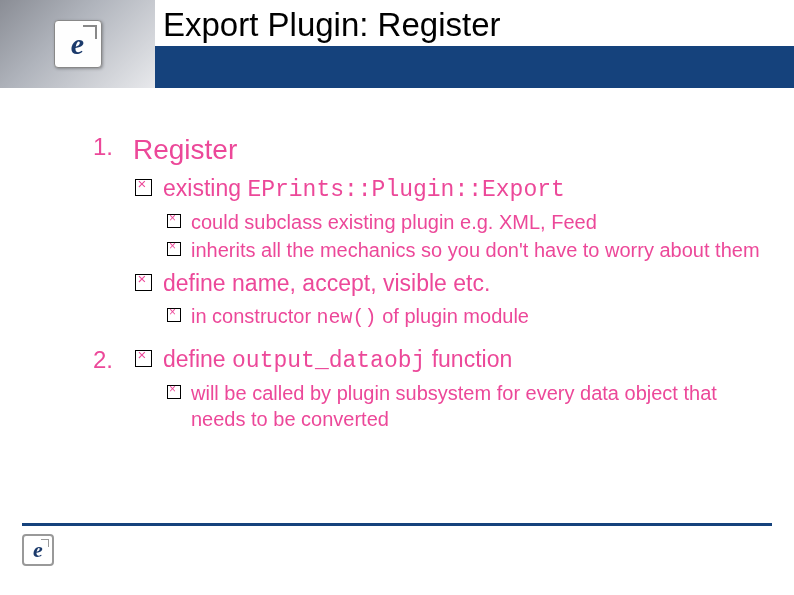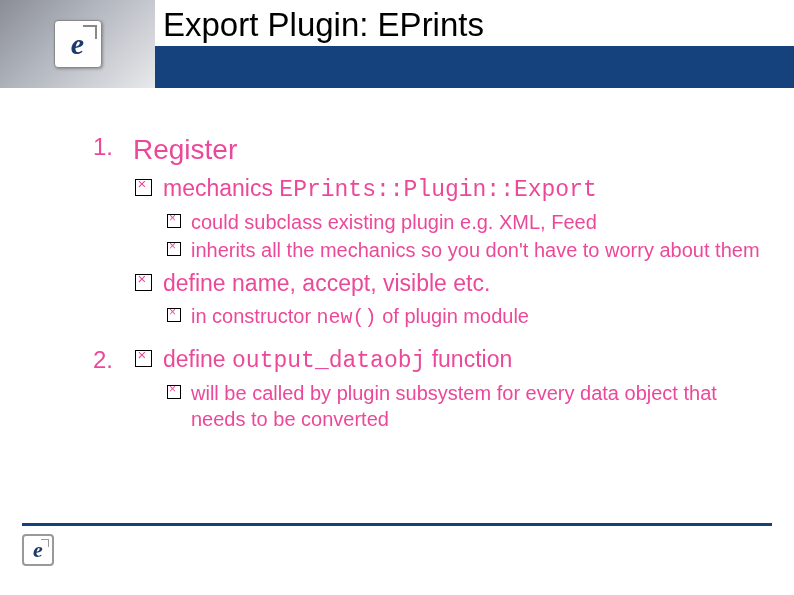--- a/index.html
+++ b/index.html
@@ -206,31 +206,31 @@
 </style>
 </head>
 <body>
 
 <div class="header">
   <div class="header-logo-area">
     <div class="header-logo-box">e</div>
   </div>
   <div class="header-band"></div>
   <div class="title-wrap">
-    <span class="title-text">Export Plugin: EPrints</span>
+    <span class="title-text">Export Plugin: Register</span>
   </div>
 </div>
 
 <div class="content">
   <ol class="main">
     <li>
       <span>Register</span>
       <ul class="sub1">
         <li>
-          <span>mechanics </span><span class="mono">EPrints::Plugin::Export</span>
+          <span>existing </span><span class="mono">EPrints::Plugin::Export</span>
           <ul class="sub2">
             <li>could subclass existing plugin e.g. XML, Feed</li>
             <li>inherits all the mechanics so you don't have to worry about them</li>
           </ul>
         </li>
         <li>
           <span>define name, accept, visible etc.</span>
           <ul class="sub2">
             <li>
               <span>in constructor </span><span class="mono">new()</span><span> of plugin module</span>

